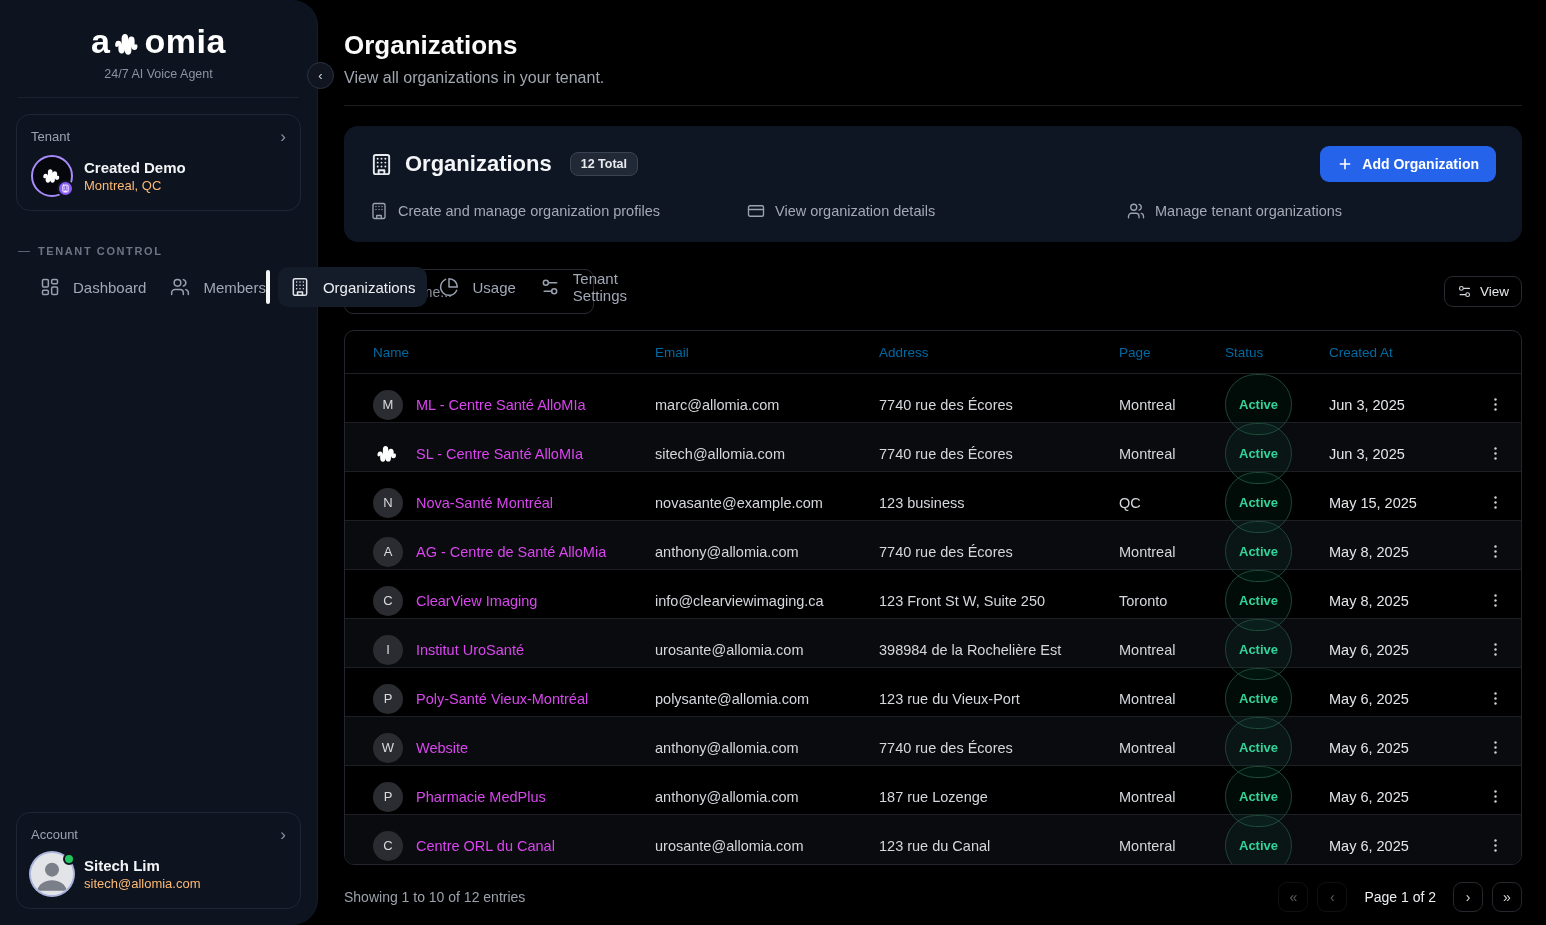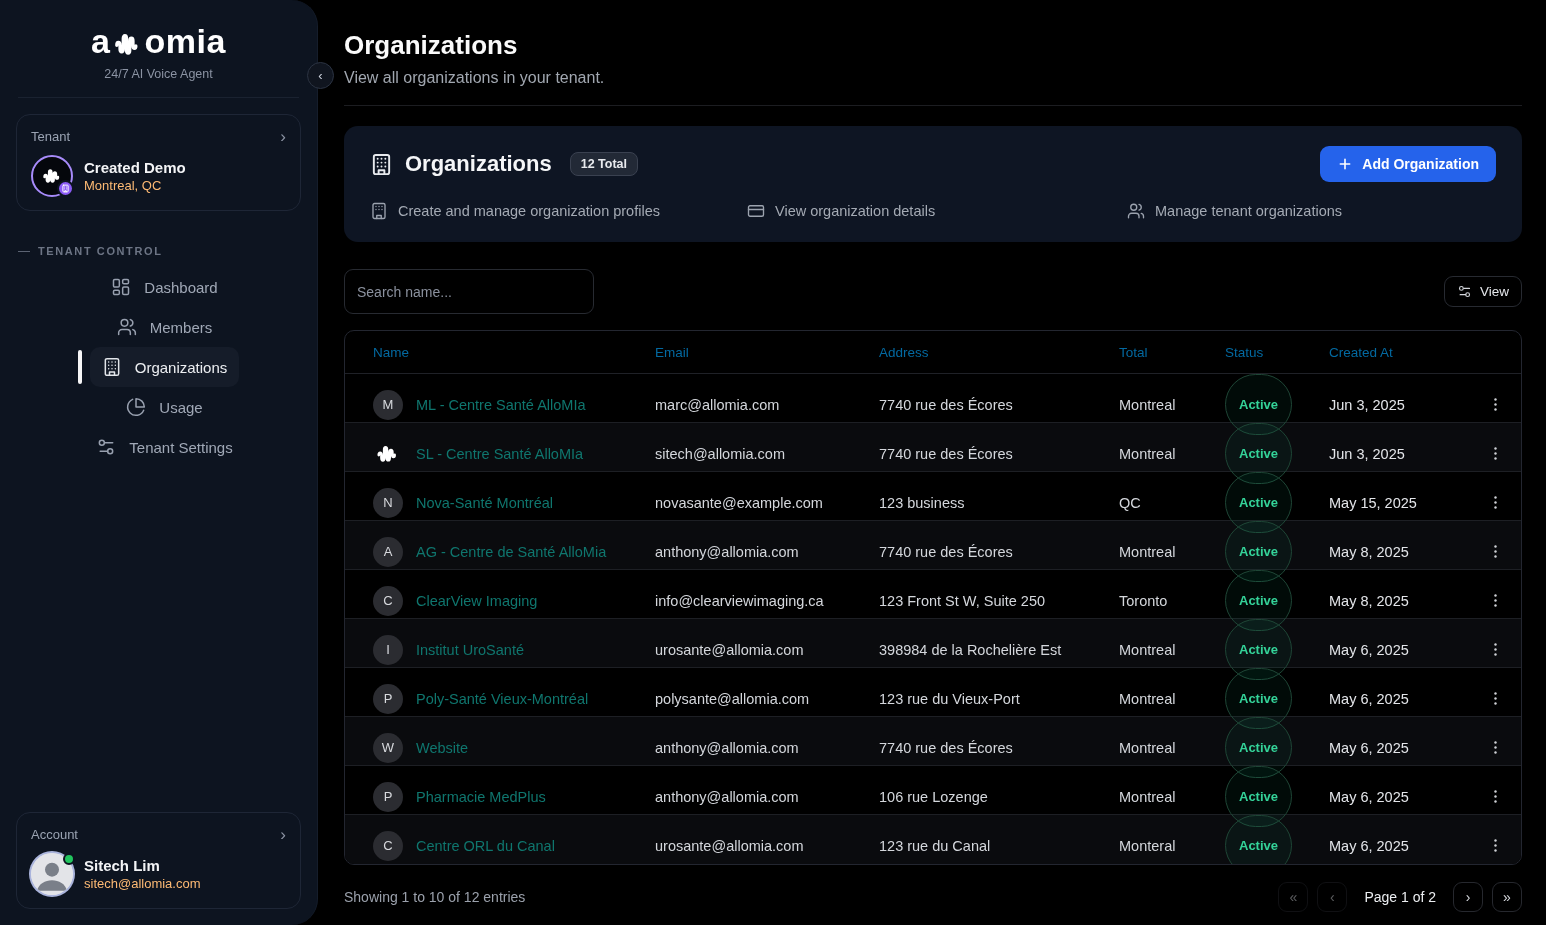--- a/index.html
+++ b/index.html
@@ -26,21 +26,21 @@
     background:#05070c; border:2px solid #a78bfa; display:flex; align-items:center; justify-content:center; }
   .tenant-badge { position:absolute; right:-3px; bottom:-2px; width:17px; height:17px; border-radius:50%;
     background:#8b5cf6; border:2px solid #0d1420; display:flex; align-items:center; justify-content:center; }
   .card-name { font-size:15px; font-weight:700; color:#f3f4f6; }
   .card-sub { font-size:13px; color:#fdba74; margin-top:2px; }
 
   .section-head { display:flex; align-items:center; gap:8px; margin:34px 0 10px 2px; }
   .section-dash { width:12px; border-top:1px solid #5b6372; }
   .section-label { font-size:11px; font-weight:700; letter-spacing:1.6px; color:#6d7585; }
 
-  .nav { display:flex; flex-direction:column; padding-left:12px;align-items:center; }
+  .nav { display:flex; flex-direction:row; padding-left:12px;align-items:center; }
   .nav-item { position:relative; display:flex; align-items:center; gap:13px; height:40px;
     padding:0 12px; border-radius:10px; color:#a0a8b6; font-size:15px; cursor:pointer; }
   .nav-item .nicon { width:20px; height:20px; display:flex; color:#98a0af; }
   .nav-item.active { background:#151c29; color:#eceef1; }
   .nav-item.active .nicon { color:#e2e5ea; }
   .nav-item.active::before { content:""; position:absolute; left:-12px; top:3px; width:4px; height:34px;
     background:#f5f5f6; border-radius:4px; }
 
   .account-wrap { margin-top:auto; }
   .person-avatar { position:relative; width:42px; height:42px; border-radius:50%;
@@ -89,21 +89,21 @@
   .tgrid { display:grid; grid-template-columns:282px 224px 240px 106px 104px 152px 1fr;
     align-items:center; padding-left:28px; }
   .thead { height:43px; border-bottom:1px solid #1f2127; color:#0369a1; font-size:13.5px; }
   .trow { height:49px; border-bottom:1px solid #1d1f24; font-size:14.5px; color:#d4d7dc; cursor:pointer; }
   .trow:last-child { border-bottom:none; }
   .trow:nth-child(even) { background:#0a0b0e; }
   .name-cell { display:flex; align-items:center; gap:13px; }
   .avatar { width:30px; height:30px; border-radius:50%; background:#2b2c31; color:#d8dade;
     display:flex; align-items:center; justify-content:center; font-size:13px; flex:0 0 30px; }
   .avatar-logo { background:transparent; }
-  .org-name { color:#0f766e; }
+  .org-name { color:#d946ef; }
   .status-pill { display:inline-flex; align-items:center; padding:22px 13px; border-radius:999px;
     border:1px solid #1f4636; background:rgba(16,185,129,0.06); color:#34d399;
     font-size:13px; font-weight:700; }
   .created-cell { color:#e3e5e9; }
   .kebab-btn { width:28px; height:28px; border:none; background:transparent; color:#cfd1d6;
     display:flex; align-items:center; justify-content:center; cursor:pointer; }
 
   
   .table-footer { display:flex; align-items:center; margin-top:17px; }
   .entries-summary { font-size:14px; color:#9ba1ac; }
@@ -320,21 +320,21 @@
         </span>
         <span>View</span>
       </button>
     </div>
 
     <div class="table-wrap">
       <div class="tgrid thead">
         <div>Name</div>
         <div>Email</div>
         <div>Address</div>
-        <div>Total</div>
+        <div>Page</div>
         <div>Status</div>
         <div>Created At</div>
         <div></div>
       </div>
       <div>
           <div class="tgrid trow">
             <div class="name-cell">
               <span class="avatar">M</span>
               <span class="org-name">ML - Centre Santé AlloMIa</span>
             </div>
@@ -512,21 +512,21 @@
                 </span>
               </button>
             </div>
           </div>
           <div class="tgrid trow">
             <div class="name-cell">
               <span class="avatar">P</span>
               <span class="org-name">Pharmacie MedPlus</span>
             </div>
             <div>anthony@allomia.com</div>
-            <div>106 rue Lozenge</div>
+            <div>187 rue Lozenge</div>
             <div>Montreal</div>
             <div><span class="status-pill">Active</span></div>
             <div class="created-cell">May 6, 2025</div>
             <div>
               <button class="kebab-btn">
                 <span style="display:flex">
                   <svg viewBox="0 0 24 24" width="17" height="17" fill="currentColor">
                     <circle cx="12" cy="5" r="1.7"></circle>
                     <circle cx="12" cy="12" r="1.7"></circle>
                     <circle cx="12" cy="19" r="1.7"></circle>

